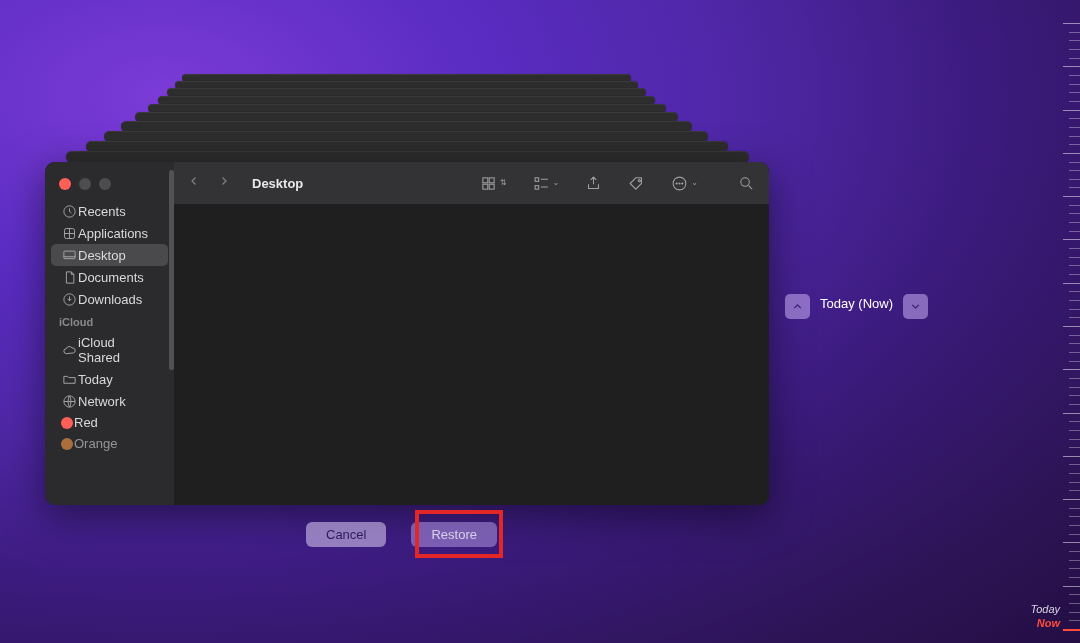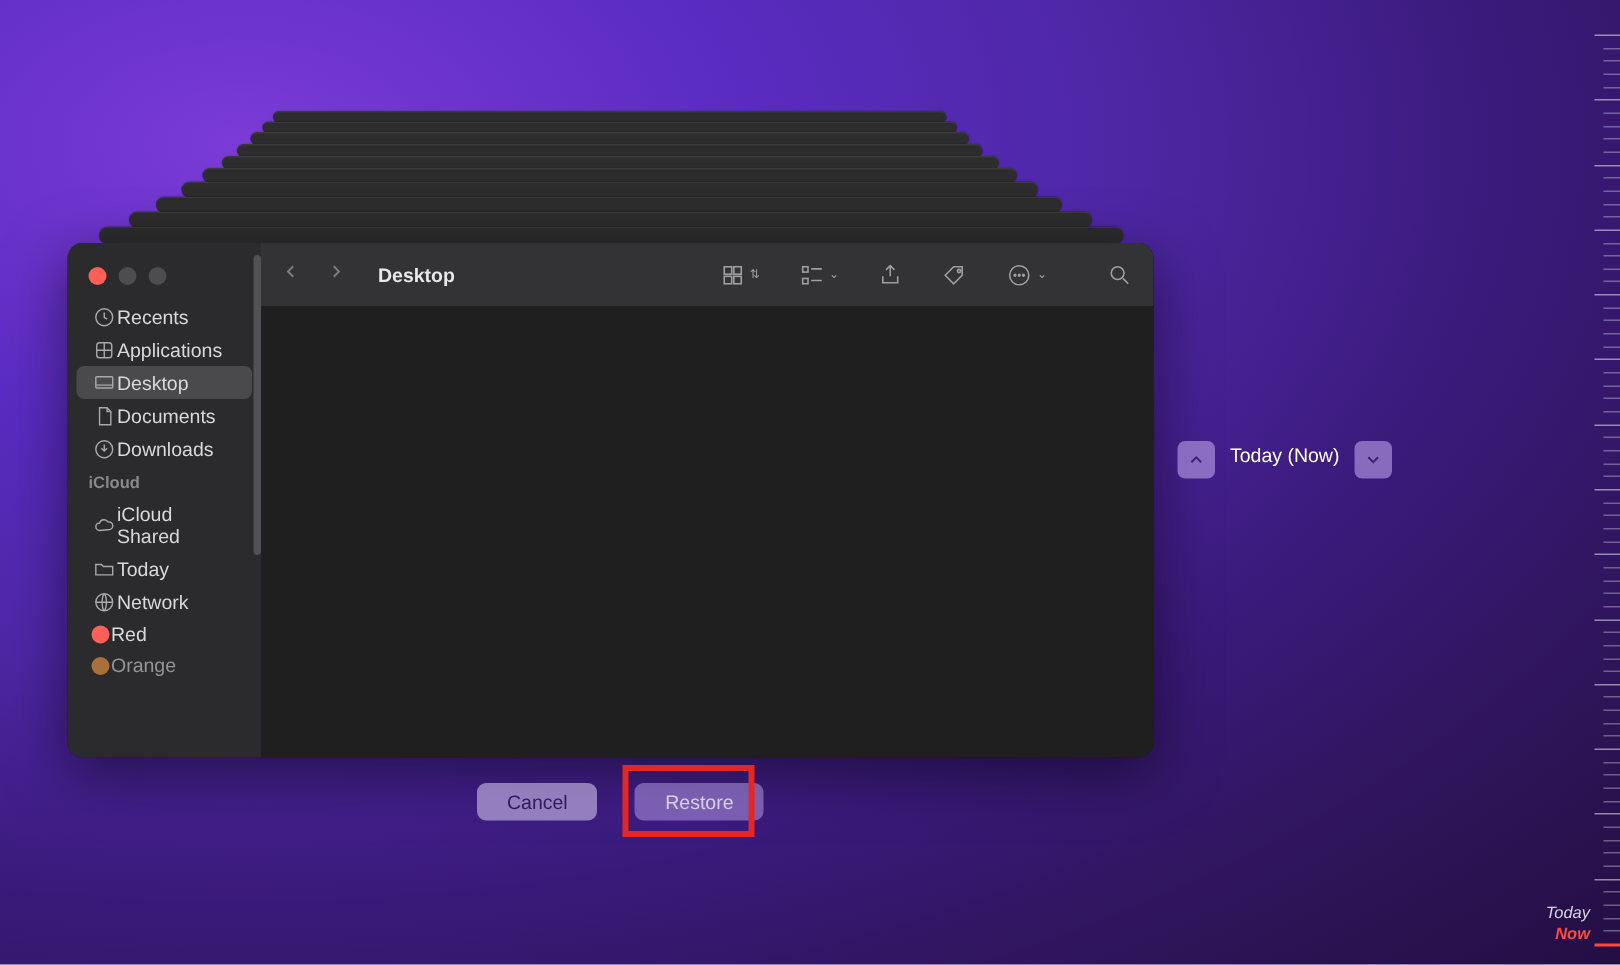--- a/index.html
+++ b/index.html
@@ -54,21 +54,21 @@
     .content { flex:1; background:#1f1f1f; display:flex; flex-direction:column; }
     .file-area { flex:1; background:#1f1f1f; }
 
     
     .timeline-ctrl { position:absolute; left:785px; top:294px; display:flex; align-items:flex-start; gap:10px; }
     .tm-btn { width:25px; height:25px; background:rgba(188,161,234,0.6); border-radius:5px; display:flex; align-items:center; justify-content:center; cursor:default; }
     .tm-btn svg { width:13px; height:13px; stroke:#3a2470; fill:none; stroke-width:2.5; }
     .tm-label { color:#fff; font-size:13px; font-weight:500; margin:2px 0; }
 
     
-    .bottom-btns { position:absolute; left:318px; top:522px; display:flex; gap:25px; }
+    .bottom-btns { position:absolute; left:306px; top:522px; display:flex; gap:25px; }
     .btn { padding:5px 20px; border-radius:6px; font-size:13px; cursor:default; }
     .btn-cancel { background:rgba(222,208,244,0.55); color:#2e1a5c; }
     .btn-restore { background:rgba(188,161,234,0.5); color:rgba(255,255,255,0.7); }
     .highlight-box { position:absolute; left:415px; top:510px; width:88px; height:48px; border:4px solid #e32626; }
 
     
     .timeline { position:absolute; right:0; top:23px; bottom:0; width:17px; display:flex; flex-direction:column; justify-content:space-between; padding:0 0 12px 0;}
     .tick { height:1px; background:rgba(255,255,255,0.32); margin-left:6px; }
     .tick.major { background:rgba(255,255,255,0.5); margin-left:0;}
     .tm-text { position:absolute; right:20px; font-size:11px; color:#d8d4e2;font-style:italic; }

